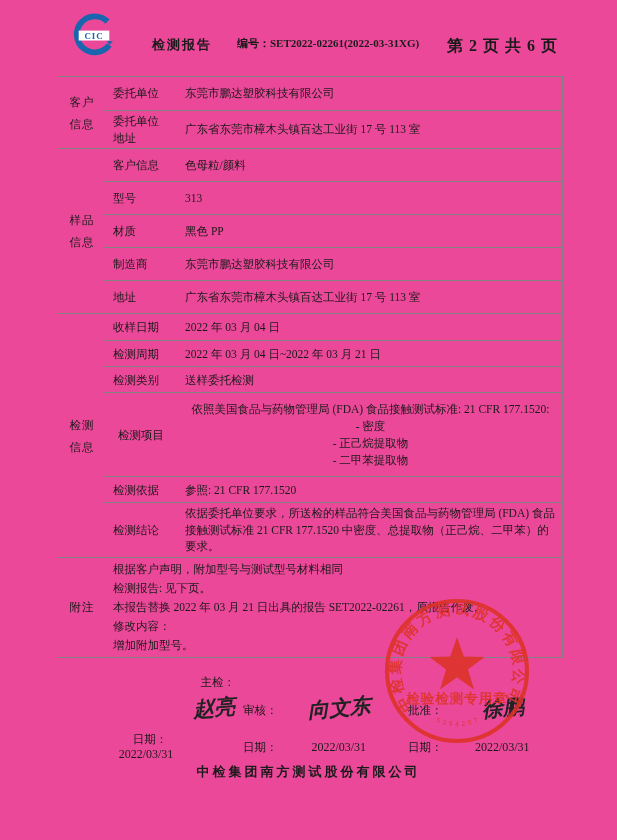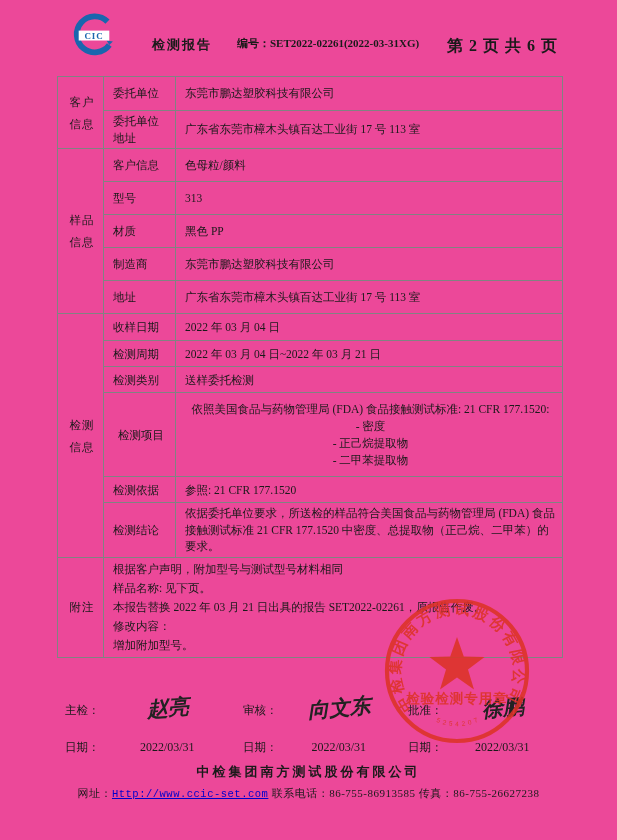--- a/index.html
+++ b/index.html
@@ -30,21 +30,21 @@
   .multiline .line { line-height:17px; }
   .multiline { padding-top:5px !important; padding-bottom:5px !important; }
   .notes-cell .line { line-height:19px; }
   .conclusion { line-height:16.5px !important; }
   
   .sign-block { position:absolute; left:57px; top:688px; width:505px; }
   .sign-row { display:flex; align-items:flex-end; height:34px; }
   .date-row { display:flex; align-items:center; height:22px; margin-top:14px; }
   .sig-col { display:flex; align-items:flex-end; }
   .date-col { display:flex; align-items:center; }
-  .col-a { width:178px; } .col-b { width:165px; } .col-c { width:162px; }
+  .col-a { width:178px;flex-direction:column; } .col-b { width:165px; } .col-c { width:162px; }
   .sig-label, .date-label { font-size:11.5px; padding-left:8px; white-space:nowrap; padding-bottom:4px; }
   .date-label { padding-bottom:0; }
   .sign-name { flex:1; text-align:center; font-size:21px; font-style:italic; font-weight:bold;
                font-family:"DejaVu Serif", serif; transform:rotate(-5deg); color:#222; }
   .date-value { flex:1; text-align:center; font-size:12px; }
   
   .stamp { position:absolute; left:382px; top:596px; width:150px; height:150px; opacity:0.87; pointer-events:none; }
   
   .footer { position:absolute; left:0; top:763px; width:617px; text-align:center; }
   .f-company { font-size:13px; font-weight:bold; letter-spacing:3px; }
@@ -145,21 +145,21 @@
       <td>检测结论</td>
       <td class="conclusion">依据委托单位要求，所送检的样品符合美国食品与药物管理局 (FDA) 食品接触测试标准 21 CFR 177.1520 中密度、总提取物（正己烷、二甲苯）的要求。</td>
     </tr>
 
     <tr class="r97">
       <td class="group">
             <div class="vlbl">附注</div>
           </td>
       <td colspan="2" class="notes-cell">
         <div class="line">根据客户声明，附加型号与测试型号材料相同</div>
-        <div class="line">样品名称: 见下页。</div>
+        <div class="line">检测报告: 见下页。</div>
         <div class="line">本报告替换 2022 年 03 月 21 日出具的报告 SET2022-02261，原报告作废。</div>
         <div class="line">修改内容：</div>
         <div class="line">增加附加型号。</div>
       </td>
     </tr>
   </tbody>
     </table>
 
   <div class="sign-block">
     <div class="sign-row">
@@ -203,20 +203,15 @@
       <textPath href="#stampArcTop" xlink:href="#stampArcTop" startOffset="0">中检集团南方测试股份有限公司</textPath>
     </text>
     <text x="75" y="107" text-anchor="middle" font-size="13.5" font-weight="bold" fill="#dd3326" letter-spacing="1" font-family="Liberation Serif, serif">检验检测专用章</text>
     <text font-size="6.5" fill="#dd3326" letter-spacing="3" font-family="Liberation Sans, sans-serif">
       <textPath href="#stampArcBottom" xlink:href="#stampArcBottom" startOffset="8">5254207</textPath>
     </text>
   </svg>
 
   <div class="footer">
     <div class="f-company">中检集团南方测试股份有限公司</div>
-    <div class="f-line">
-      <span class="lbl">网址：</span><a class="web-link">Http://www.ccic-set.com</a>
-      <span class="lbl">联系电话：</span><span>86-755-86913585</span>
-      <span class="lbl">传真：</span><span>86-755-26627238</span>
-    </div>
   </div>
 
 </div>
 
 </body></html>

